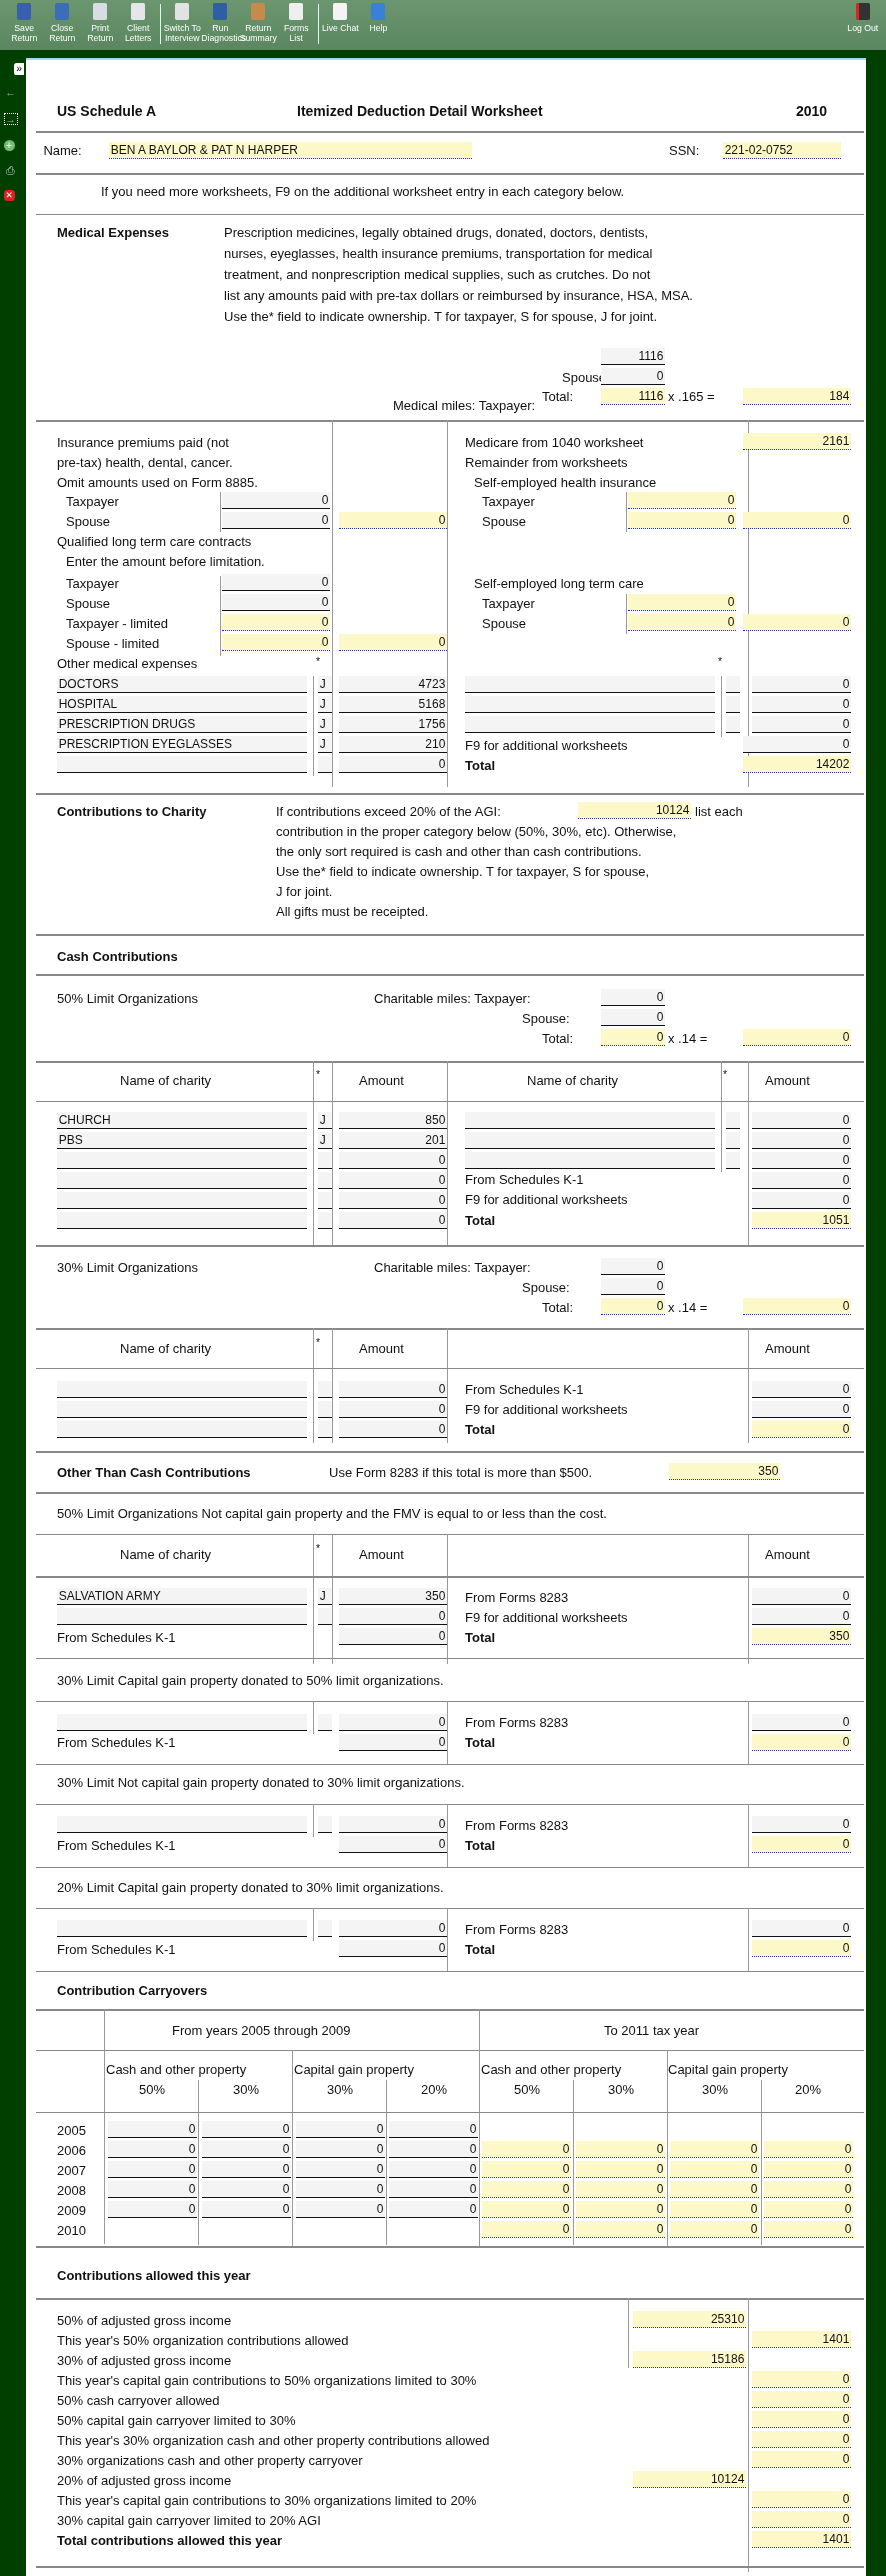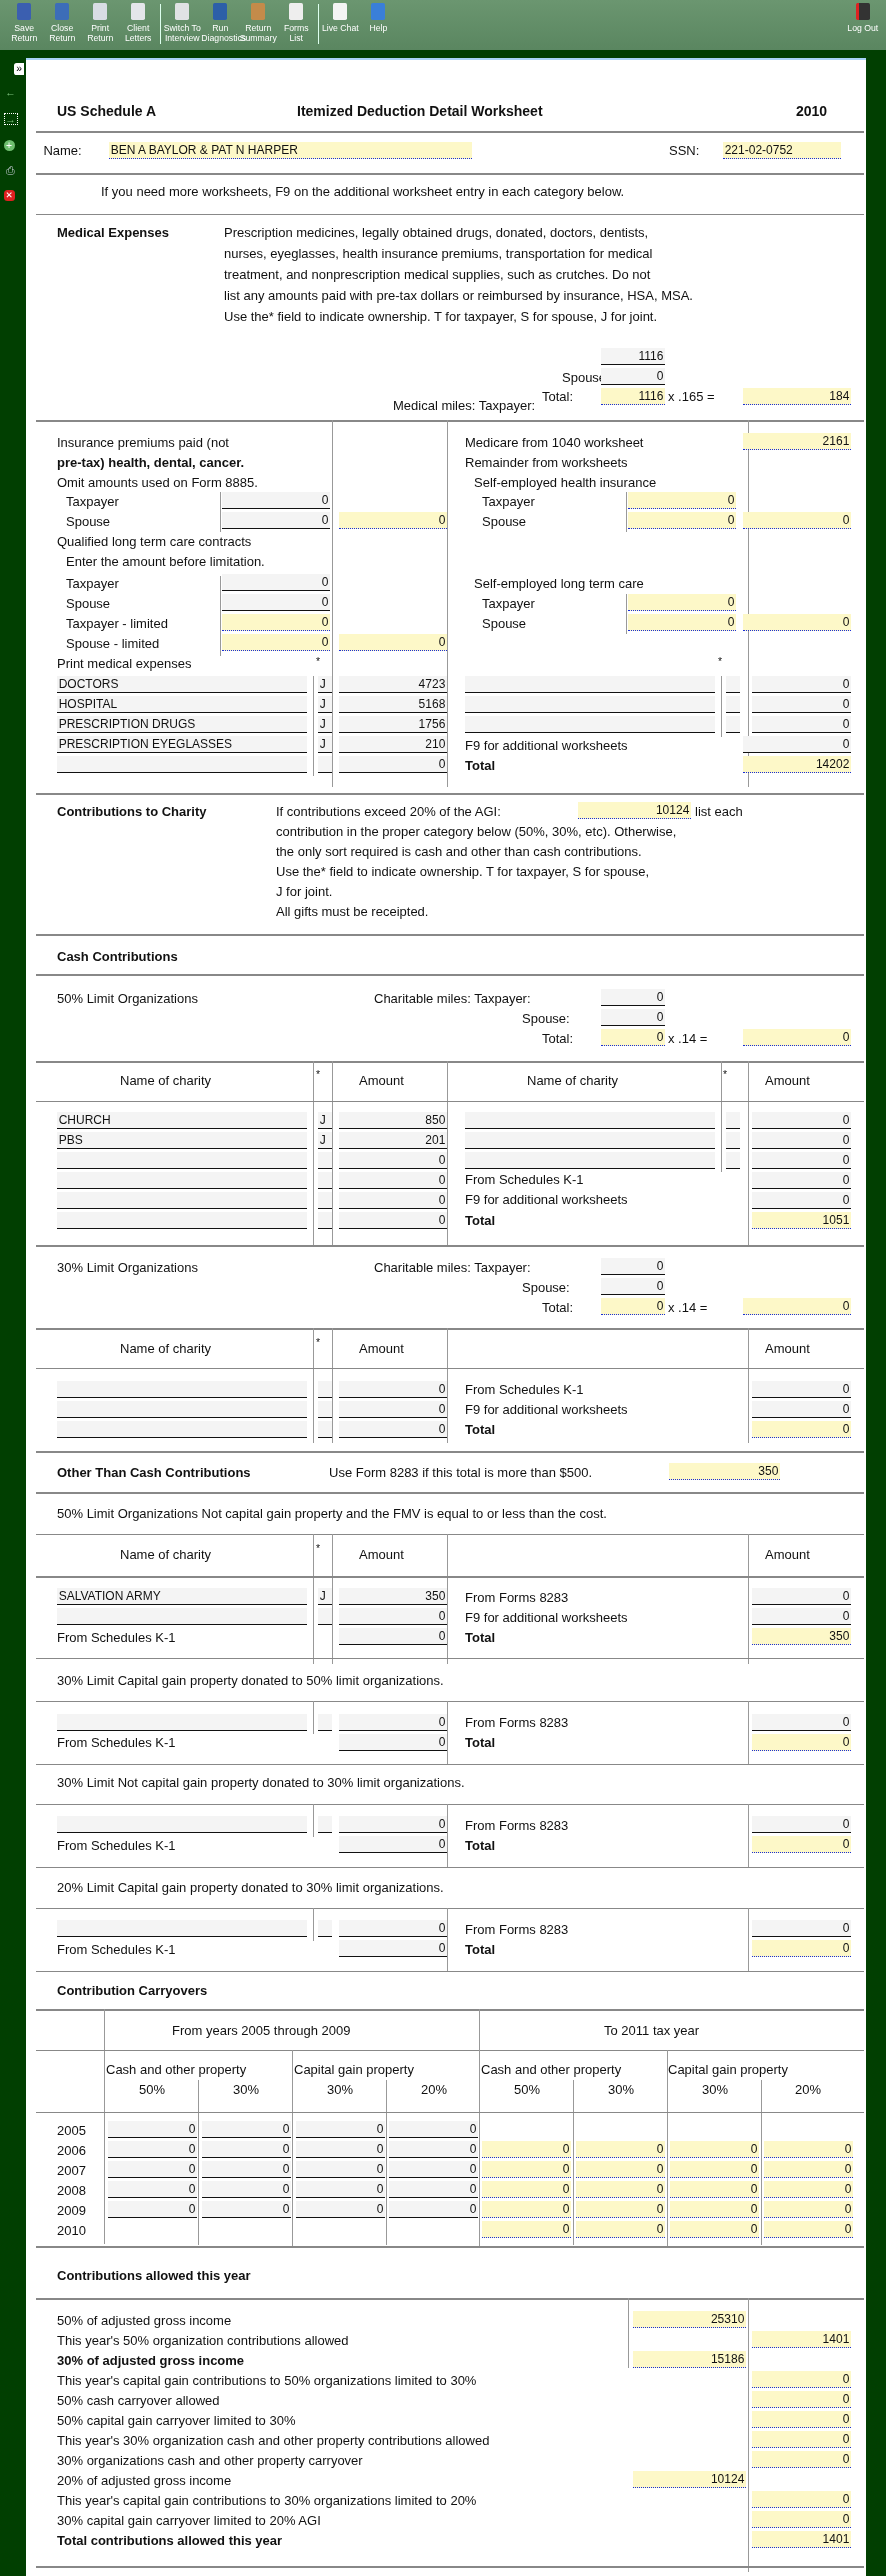--- a/index.html
+++ b/index.html
@@ -71,41 +71,41 @@
     <div class="fld" style="left:575px;top:308px;width:64px">0</div>
     <div class="t" style="left:516px;top:329px;">Total:</div>
     <div class="fld y" style="left:575px;top:328px;width:64px">1116</div>
     <div class="t" style="left:642px;top:329px;">x .165 =</div>
     <div class="fld y" style="left:717px;top:328px;width:108px">184</div>
     <div class="hr" style="top:360px"></div>
     <div class="vl" style="left:306px;top:360px;height:367px"></div>
     <div class="vl" style="left:421px;top:360px;height:367px"></div>
     <div class="vl" style="left:722px;top:360px;height:367px"></div>
     <div class="t" style="left:31px;top:375px;text-align:right;">Insurance premiums paid  (not</div>
-    <div class="t" style="left:31px;top:395px;font-weight:bold;">pre-tax)  health,  dental,  cancer.</div>
+    <div class="t" style="left:31px;top:395px;">pre-tax)  health,  dental,  cancer.</div>
     <div class="t" style="left:31px;top:415px;">Omit amounts used on Form 8885.</div>
     <div class="t" style="left:40px;top:434px;">Taxpayer</div>
     <div class="fld" style="left:196px;top:432px;width:108px">0</div>
     <div class="t" style="left:40px;top:454px;">Spouse</div>
     <div class="fld" style="left:196px;top:452px;width:108px">0</div>
     <div class="fld y" style="left:313px;top:452px;width:108px">0</div>
     <div class="vl" style="left:194px;top:432px;height:40px"></div>
     <div class="t" style="left:31px;top:474px;">Qualified long term care contracts</div>
     <div class="t" style="left:40px;top:494px;">Enter the amount before limitation.</div>
     <div class="vl" style="left:194px;top:516px;height:80px"></div>
     <div class="t" style="left:40px;top:516px;">Taxpayer</div>
     <div class="fld" style="left:196px;top:514px;width:108px">0</div>
     <div class="t" style="left:40px;top:536px;">Spouse</div>
     <div class="fld" style="left:196px;top:534px;width:108px">0</div>
     <div class="t" style="left:40px;top:556px;">Taxpayer - limited</div>
     <div class="fld y" style="left:196px;top:554px;width:108px">0</div>
     <div class="t" style="left:40px;top:576px;">Spouse - limited</div>
     <div class="fld y" style="left:196px;top:574px;width:108px">0</div>
     <div class="fld y" style="left:313px;top:574px;width:108px">0</div>
-    <div class="t" style="left:31px;top:596px;">Print medical expenses</div>
+    <div class="t" style="left:31px;top:596px;">Other medical expenses</div>
     <div class="t" style="left:290px;top:596px;font-size:10.4px">*</div>
     <div class="t" style="left:692px;top:596px;font-size:10.4px">*</div>
     <div class="vl" style="left:287px;top:616px;height:100px"></div>
     <div class="fld l" style="left:31px;top:616px;width:250px">DOCTORS</div>
     <div class="fld l" style="left:292px;top:616px;width:14px">J</div>
     <div class="fld" style="left:313px;top:616px;width:108px">4723</div>
     <div class="fld l" style="left:31px;top:636px;width:250px">HOSPITAL</div>
     <div class="fld l" style="left:292px;top:636px;width:14px">J</div>
     <div class="fld" style="left:313px;top:636px;width:108px">5168</div>
     <div class="fld l" style="left:31px;top:656px;width:250px">PRESCRIPTION DRUGS</div>
@@ -402,21 +402,21 @@
     <div class="fld y" style="left:738px;top:2161px;width:89px">0</div>
     <div class="hr" style="top:2186px"></div>
     <div class="t b" style="left:31px;top:2208px;">Contributions allowed this year</div>
     <div class="hr" style="top:2238px"></div>
     <div class="vl" style="left:602px;top:2238px;height:70px"></div>
     <div class="vl" style="left:722px;top:2238px;height:274px"></div>
     <div class="t" style="left:31px;top:2253px;">50% of adjusted gross income</div>
     <div class="fld y" style="left:607px;top:2251px;width:113px">25310</div>
     <div class="t" style="left:31px;top:2273px;">This year's 50% organization contributions allowed</div>
     <div class="fld y" style="left:726px;top:2271px;width:99px">1401</div>
-    <div class="t" style="left:31px;top:2293px;font-weight:bold;">30% of adjusted gross income</div>
+    <div class="t" style="left:31px;top:2293px;">30% of adjusted gross income</div>
     <div class="fld y" style="left:607px;top:2291px;width:113px">15186</div>
     <div class="t" style="left:31px;top:2313px;">This year's capital gain contributions to 50% organizations limited to 30%</div>
     <div class="fld y" style="left:726px;top:2311px;width:99px">0</div>
     <div class="t" style="left:31px;top:2333px;">50% cash carryover allowed</div>
     <div class="fld y" style="left:726px;top:2331px;width:99px">0</div>
     <div class="t" style="left:31px;top:2353px;">50% capital gain carryover limited to 30%</div>
     <div class="fld y" style="left:726px;top:2351px;width:99px">0</div>
     <div class="t" style="left:31px;top:2373px;">This year's 30% organization cash and other property contributions allowed</div>
     <div class="fld y" style="left:726px;top:2371px;width:99px">0</div>
     <div class="t" style="left:31px;top:2393px;">30% organizations cash and other property carryover</div>

